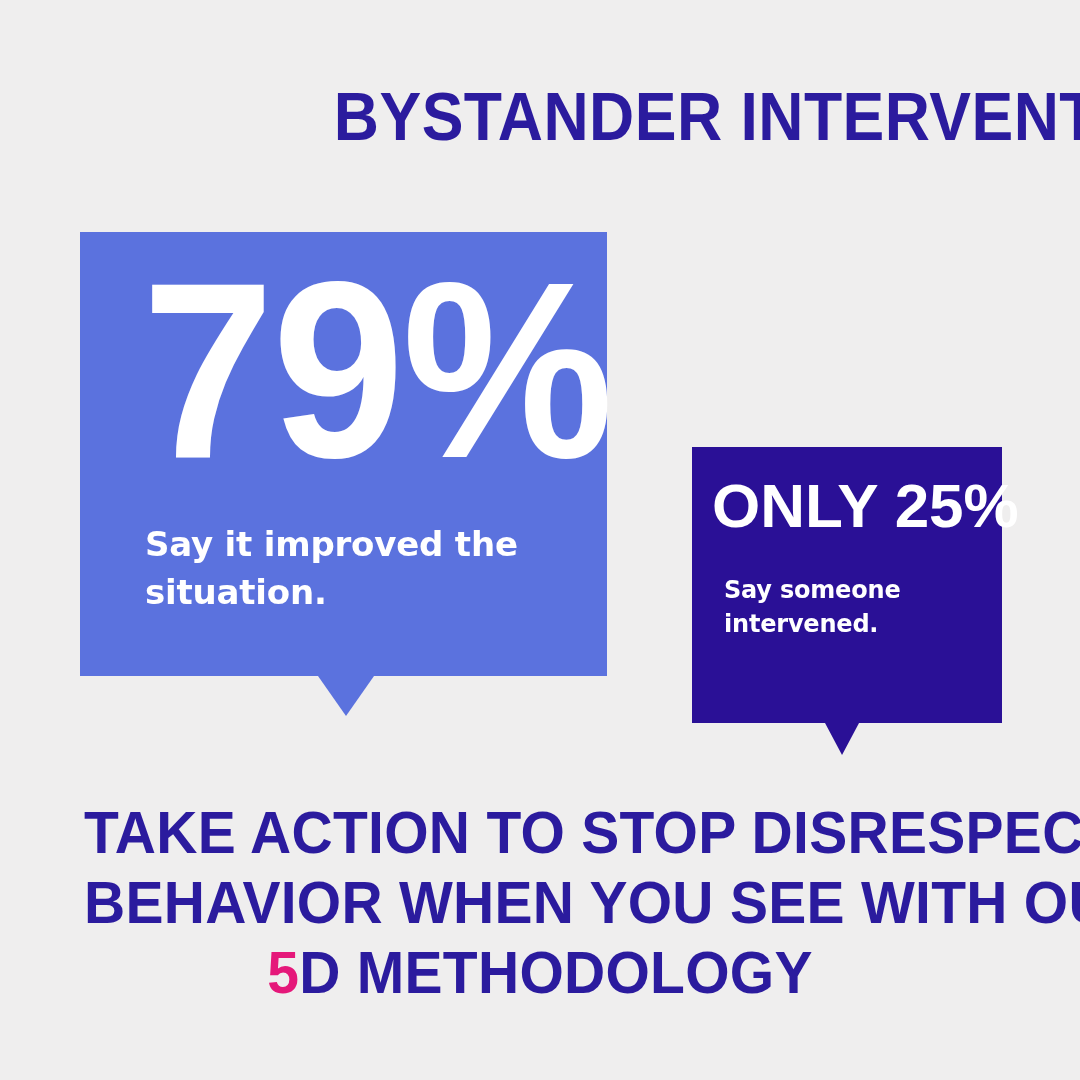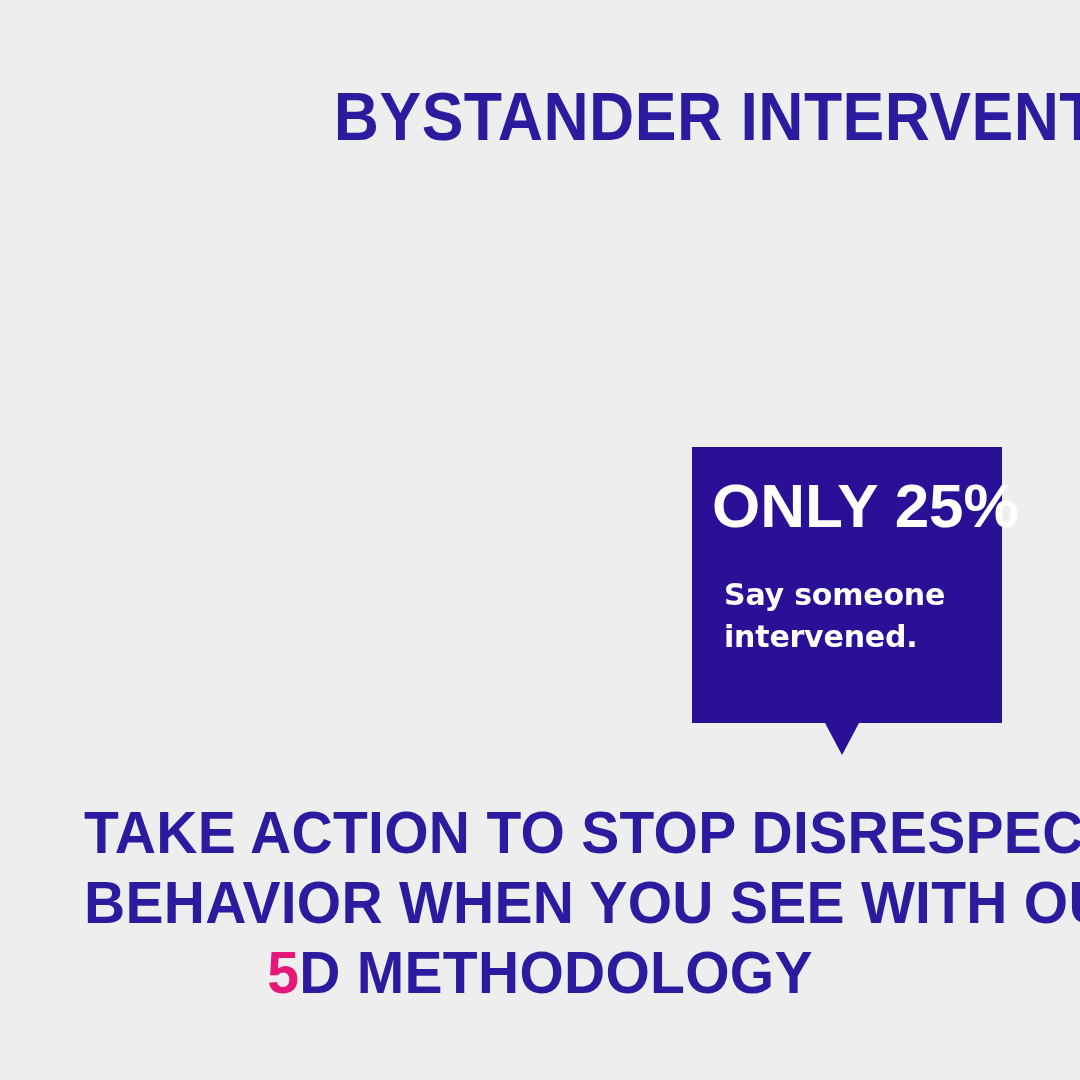--- a/index.html
+++ b/index.html
@@ -173,21 +173,21 @@
     white-space: nowrap;
   }
   .caption-small {
     position: absolute;
     left: 32px;
     top: 127px;
     width: 250px;
     color: #ffffff;
     font-family: "DejaVu Sans", sans-serif;
     font-weight: bold;
-    font-size: 30px;
+    font-size: 24px;
     line-height: 1.4;
     letter-spacing: -0.2px;
   }
 
   
   .cta {
     position: absolute;
     left: 60px;
     top: 798px;
     width: 960px;
@@ -209,20 +209,25 @@
   }
 </style>
 </head>
 <body>
 
 <div id="poster">
 
 
   <div class="headline">BYSTANDER INTERVENTION</div>
 
+  <div class="bubble" id="bubble-primary">
+    <div class="stat-big">79%</div>
+    <div class="caption-big">Say it improved the situation.</div>
+    <div class="bubble-tail"></div>
+  </div>
 
   <div class="bubble" id="bubble-secondary">
     <div class="stat-small">ONLY 25%</div>
     <div class="caption-small">Say someone intervened.</div>
     <div class="bubble-tail"></div>
   </div>
 
   <div class="cta">
     <span class="cta-line">TAKE ACTION TO STOP DISRESPECTFUL</span>
     <span class="cta-line">BEHAVIOR WHEN YOU SEE WITH OUR</span>

